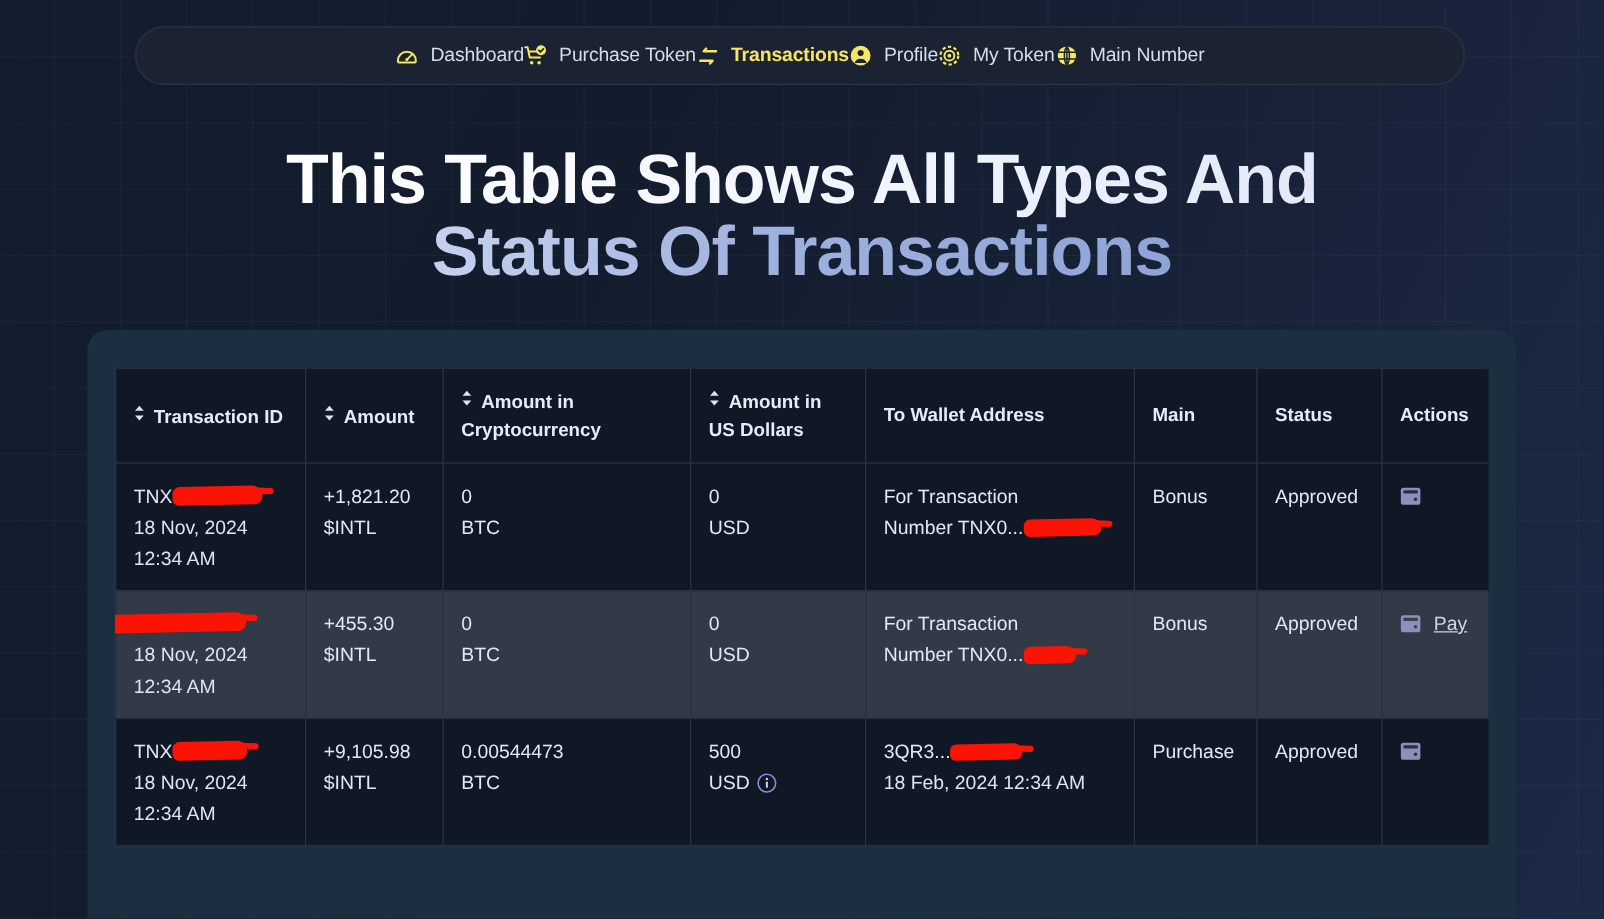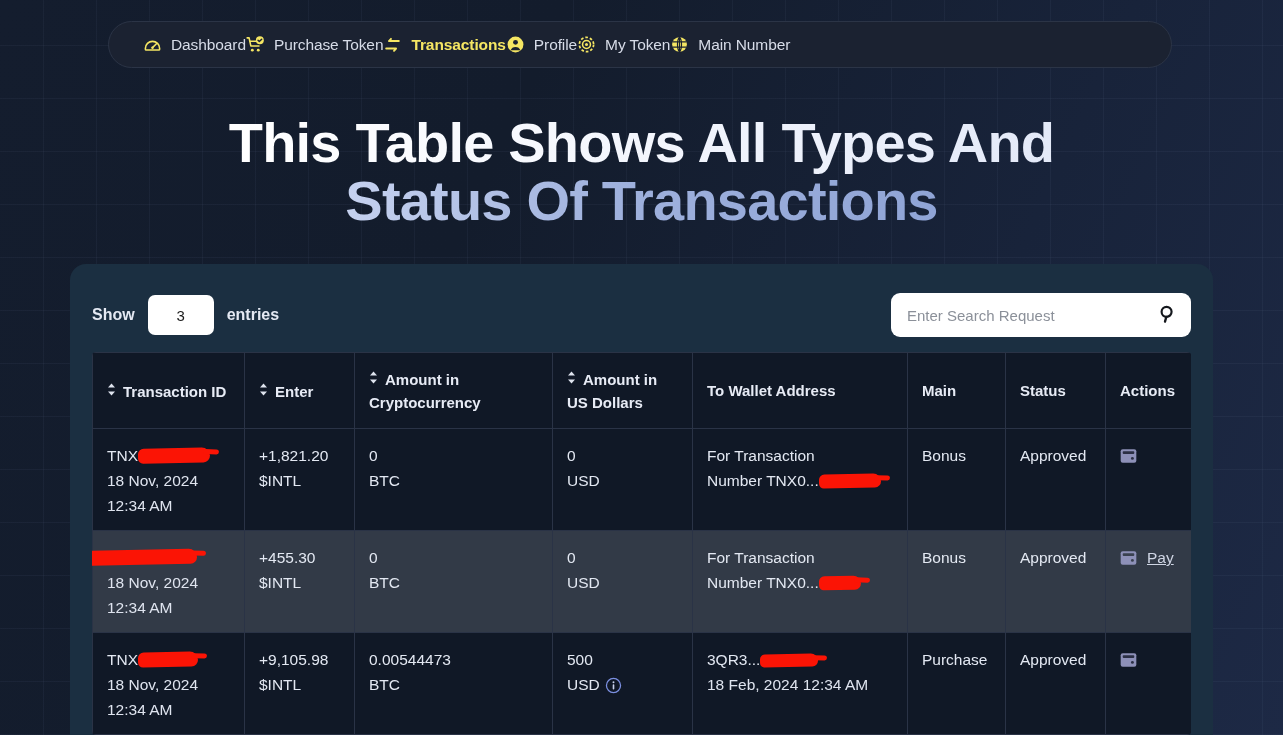--- a/index.html
+++ b/index.html
@@ -50,21 +50,21 @@
     position: absolute;
     left: 108px;
     top: 21px;
     width: 1064px;
     height: 47px;
     background: #1b2231;
     border: 1px solid #2b3446;
     border-radius: 24px;
     display: flex;
     align-items: center;
-    justify-content: flex-start;
+    justify-content: center;
     padding: 0 34px;
   }
   .nav-item {
     display: flex;
     align-items: center;
     gap: 9px;
     cursor: pointer;
     white-space: nowrap;
   }
   .nav-label {
@@ -369,40 +369,20 @@
         </svg>
       </span>
       <span class="nav-label">Main Number</span>
     </div>
   </nav>
 
   <h1 class="page-heading"><span class="head-part-a">This Table Shows All Types And </span><span class="head-part-b">Status Of Transactions</span></h1>
 
   <section class="card">
 
-    <div class="card-toolbar">
-
-      <div class="show-entries">
-        <span class="lbl">Show</span>
-        <input class="entries-input" type="text" value="3" style="">
-        <span class="lbl">entries</span>
-      </div>
-
-      <div class="search-wrap">
-        <input class="search-input" type="text" placeholder="Enter Search Request" style="">
-        <button class="search-btn">
-          <span>
-            <svg width="20" height="20" viewBox="0 0 24 24">
-              <circle cx="10.3" cy="9.4" r="6" fill="none" stroke="#15181d" stroke-width="2.6"></circle>
-              <path d="M10 15.4L8.4 21.2" stroke="#15181d" stroke-width="2.8" stroke-linecap="round"></path>
-            </svg>
-          </span>
-        </button>
-      </div>
-    </div>
 
     <div class="table-scroll">
       <table class="txn-table">
         <colgroup>
           <col style="width:152px">
             <col style="width:110px">
             <col style="width:198px">
           <col style="width:140px">
             <col style="width:215px">
             <col style="width:98px">
@@ -418,21 +398,21 @@
                   <path d="M4.5 12.4L1 8.4h7z" fill="#dfe4ef"></path>
                 </svg>
               </span><span class="th-inner">Transaction ID</span>
             </th>
             <th class="center-h">
               <span class="sort-ico">
                 <svg width="9" height="13" viewBox="0 0 9 13">
                   <path d="M4.5 0.6L8 4.6H1z" fill="#dfe4ef"></path>
                   <path d="M4.5 12.4L1 8.4h7z" fill="#dfe4ef"></path>
                 </svg>
-              </span><span class="th-inner">Enter</span>
+              </span><span class="th-inner">Amount</span>
             </th>
             <th class="center-h">
               <span class="sort-ico">
                 <svg width="9" height="13" viewBox="0 0 9 13">
                   <path d="M4.5 0.6L8 4.6H1z" fill="#dfe4ef"></path>
                   <path d="M4.5 12.4L1 8.4h7z" fill="#dfe4ef"></path>
                 </svg>
               </span><span class="th-inner">Amount in Cryptocurrency</span>
             </th>
             <th class="center-h">

